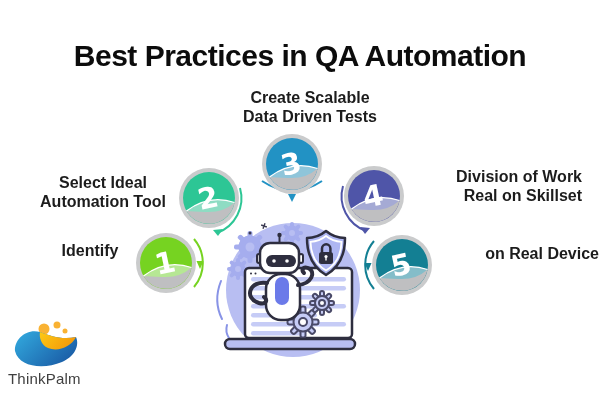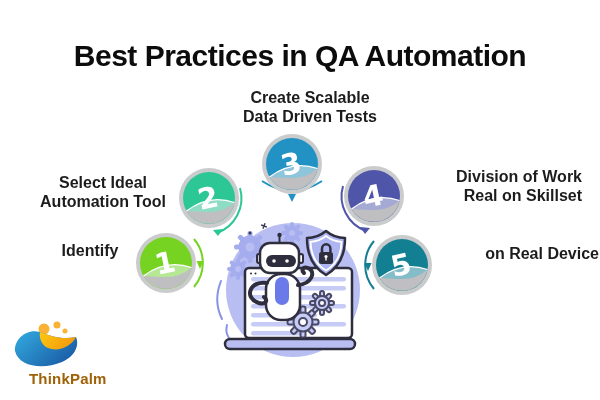--- a/index.html
+++ b/index.html
@@ -19,22 +19,22 @@
   .l5{left:449px;width:150px;top:244px;}
   .badge{position:absolute;width:82px;height:82px;z-index:2;}
   .b1{left:125px;top:222px;}
   .b2{left:168px;top:157px;}
   .b3{left:251px;top:123px;}
   .b4{left:333px;top:155px;}
   .b5{left:361px;top:224px;}
   .badge text{font-family:"DejaVu Sans","Liberation Sans",sans-serif;font-weight:bold;}
   .illustration{position:absolute;left:210px;top:213px;width:170px;height:160px;z-index:1;}
   .logo{position:absolute;left:10px;top:306px;width:110px;height:88px;z-index:2;}
-  .logo-name{position:absolute;left:29px;top:370px;font-size:15px;font-weight:700;
-             color:#a16207;letter-spacing:0.2px;z-index:2;}
+  .logo-name{position:absolute;left:8px;top:370px;font-size:15px;font-weight:400;
+             color:#404040;letter-spacing:0.2px;z-index:2;}
 </style>
 </head>
 <body>
 
 <div class="stage">
 
   <h1 class="title">Best Practices in QA Automation</h1>
 
   <div class="step-label center l1">
     <div>Identify</div>

